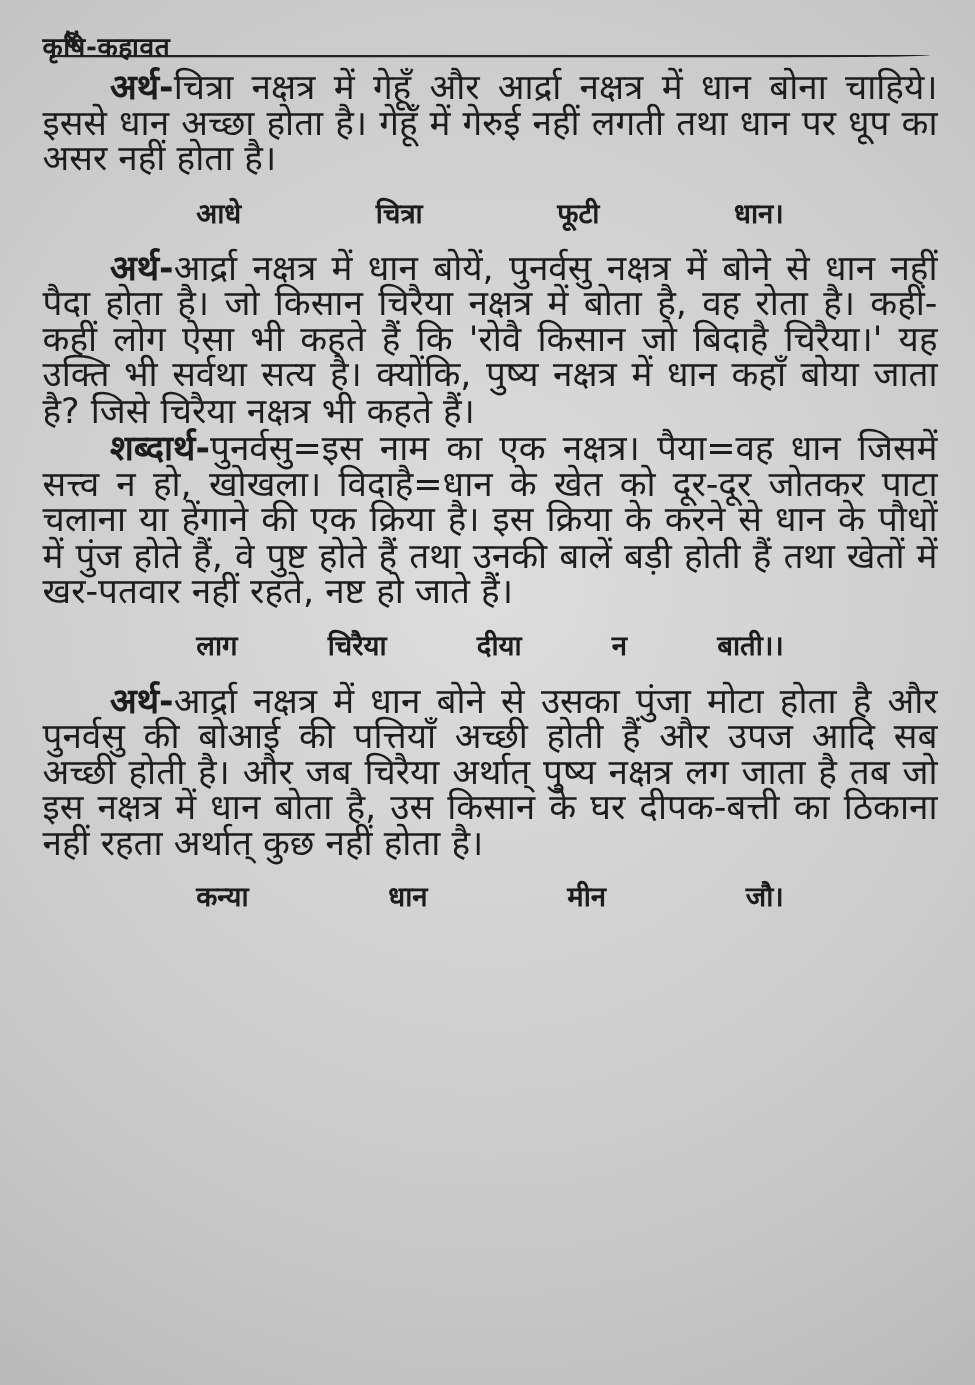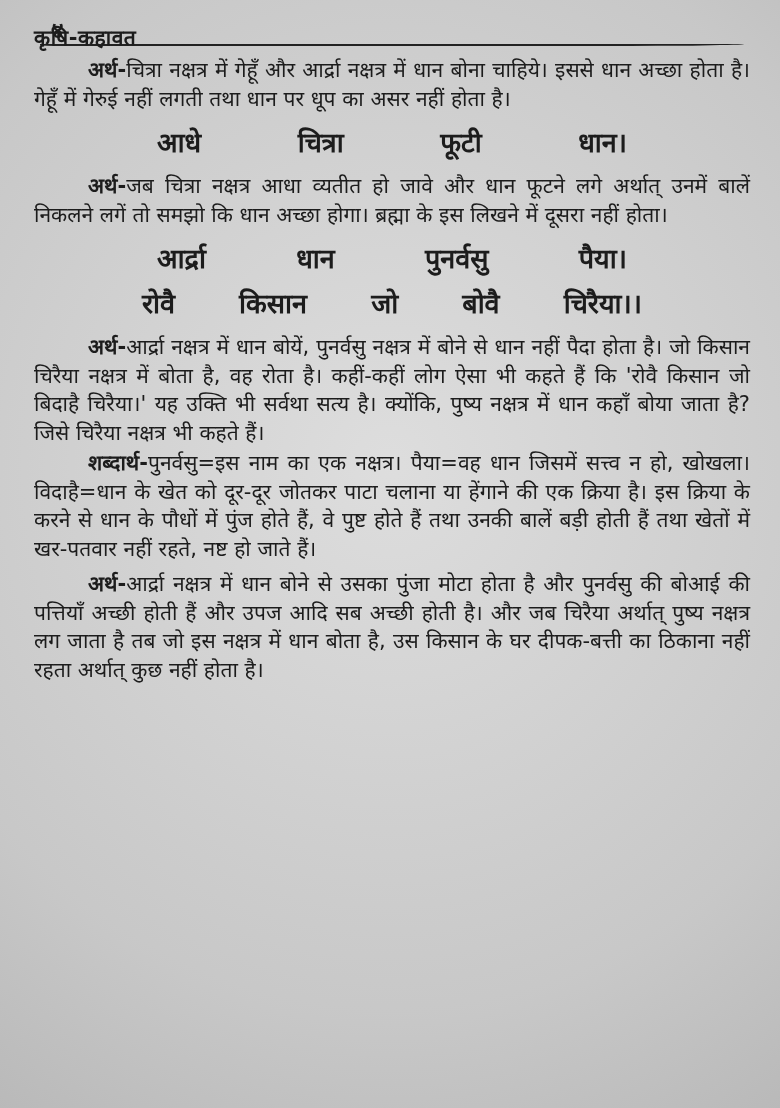--- a/index.html
+++ b/index.html
@@ -46,34 +46,34 @@
     letter-spacing: 0.5px;
   }
   .header-rule {
     border: none;
     border-top: 2.5px solid #222;
     margin: 2px 6px 10px 6px;
     border-radius: 0 0 60% 10%/0 0 6px 2px;
   }
   .para {
     margin: 0 0 2px 0;
-    font-size: 21px;
+    font-size: 28px;
     line-height: 28.5px;
     text-align: justify;
     text-indent: 54px;
   }
   .para .lead { font-weight: 700; }
   .couplet {
     margin: 7px auto 7px auto;
   }
   .couplet-line {
     width: 470px;
     margin: 0 auto;
     font-weight: 700;
-    font-size: 27px;
+    font-size: 22px;
     line-height: 45px;
     text-align: justify;
     text-align-last: justify;
     white-space: normal;
   }
   .couplet-wide { width: 500px; }
 </style>
 </head>
 <body>
 
@@ -87,34 +87,31 @@
   <hr class="header-rule">
 
   <main>
 
     <p class="para"><b class="lead">अर्थ-</b><span>चित्रा नक्षत्र में गेहूँ और आर्द्रा नक्षत्र में धान बोना चाहिये। इससे धान अच्छा होता है। गेहूँ में गेरुई नहीं लगती तथा धान पर धूप का असर नहीं होता है।</span></p>
 
     <div class="couplet">
       <div class="couplet-line">आधे चित्रा फूटी धान।</div>
     </div>
 
-    <p class="para"><b class="lead">अर्थ-</b><span>जब चित्रा नक्षत्र आधा व्यतीत हो जावे और धान फूटने लगे अर्थात् उनमें बालें निकलने लगें तो समझो कि धान अच्छा होगा। ब्रह्मा के इस लिखने में दूसरा नहीं होता।</span></p>
 
-    <div class="couplet">
-      <div class="couplet-line">आर्द्रा धान पुनर्वसु पैया।</div>
-      <div class="couplet-line couplet-wide">रोवै किसान जो बोवै चिरैया।।</div>
-    </div>
 
     <p class="para"><b class="lead">अर्थ-</b><span>आर्द्रा नक्षत्र में धान बोयें, पुनर्वसु नक्षत्र में बोने से धान नहीं पैदा होता है। जो किसान चिरैया नक्षत्र में बोता है, वह रोता है। कहीं-कहीं लोग ऐसा भी कहते हैं कि 'रोवै किसान जो बिदाहै चिरैया।' यह उक्ति भी सर्वथा सत्य है। क्योंकि, पुष्य नक्षत्र में धान कहाँ बोया जाता है? जिसे चिरैया नक्षत्र भी कहते हैं।</span></p>
 
     <p class="para"><b class="lead">शब्दार्थ-</b><span>पुनर्वसु=इस नाम का एक नक्षत्र। पैया=वह धान जिसमें सत्त्व न हो, खोखला। विदाहै=धान के खेत को दूर-दूर जोतकर पाटा चलाना या हेंगाने की एक क्रिया है। इस क्रिया के करने से धान के पौधों में पुंज होते हैं, वे पुष्ट होते हैं तथा उनकी बालें बड़ी होती हैं तथा खेतों में खर-पतवार नहीं रहते, नष्ट हो जाते हैं।</span></p>
 
     <div class="couplet">
+      <div class="couplet-line">लाग चिरैया दीया न बाती।।</div>
     </div>
 
 
     <p class="para"><b class="lead">अर्थ-</b><span>आर्द्रा नक्षत्र में धान बोने से उसका पुंजा मोटा होता है और पुनर्वसु की बोआई की पत्तियाँ अच्छी होती हैं और उपज आदि सब अच्छी होती है। और जब चिरैया अर्थात् पुष्य नक्षत्र लग जाता है तब जो इस नक्षत्र में धान बोता है, उस किसान के घर दीपक-बत्ती का ठिकाना नहीं रहता अर्थात् कुछ नहीं होता है।</span></p>
 
     <div class="couplet">
+      <div class="couplet-line">कन्या धान मीन जौ।</div>
     </div>
 
   </main>
 </div>
 
 </body></html>

